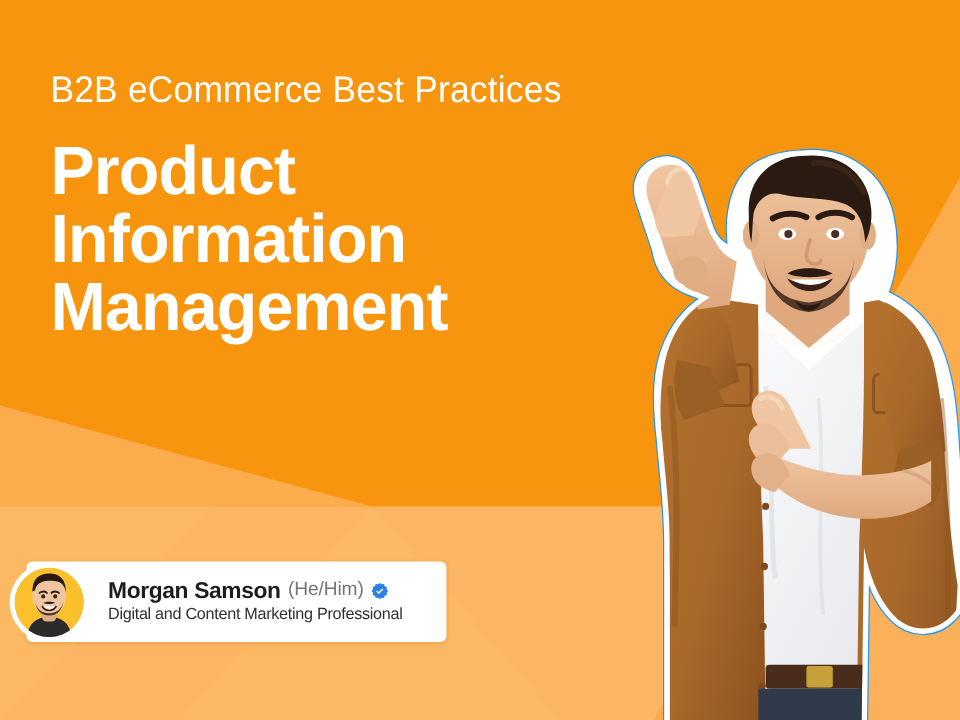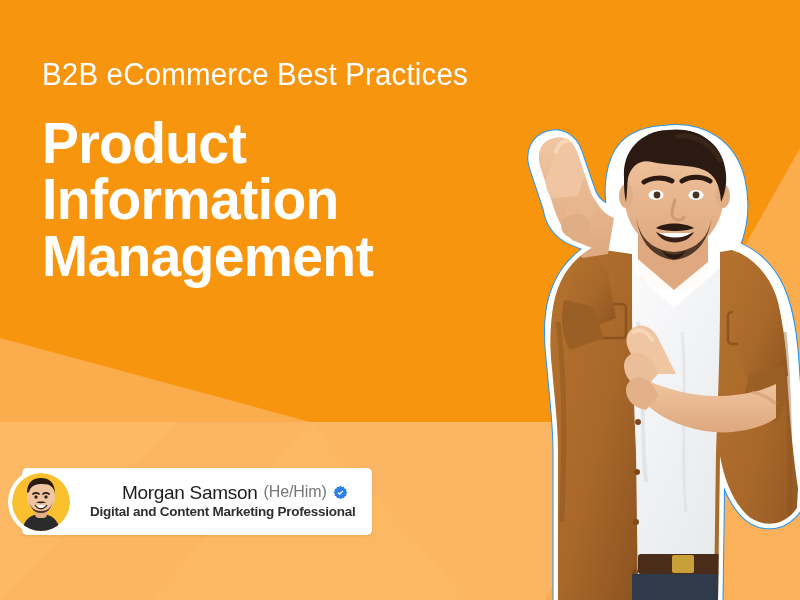--- a/index.html
+++ b/index.html
@@ -108,36 +108,35 @@
     gap: 2px;
   }
   .name-row {
     display: flex;
     align-items: center;
     gap: 6px;
     line-height: 1;
   }
   .person-name {
     font-size: 19px;
-    font-weight: 400;
+    font-weight: 700;
     color: #1d1d1f;
     letter-spacing: -0.3px;
-    margin-left: 32px;
   }
   .pronouns {
     font-size: 16px;
     font-weight: 400;
     color: #757575;
     letter-spacing: -0.1px;
   }
   .verified-badge { display: flex; align-items: center; }
   .verified-badge svg { display: block; }
   .person-role {
     font-size: 13.5px;
-    font-weight: 700;
+    font-weight: 400;
     color: #2f2f2f;
     letter-spacing: -0.25px;
     line-height: 1.2;
   }
 </style>
 </head>
 <body>
 
 <div id="slide">
 

